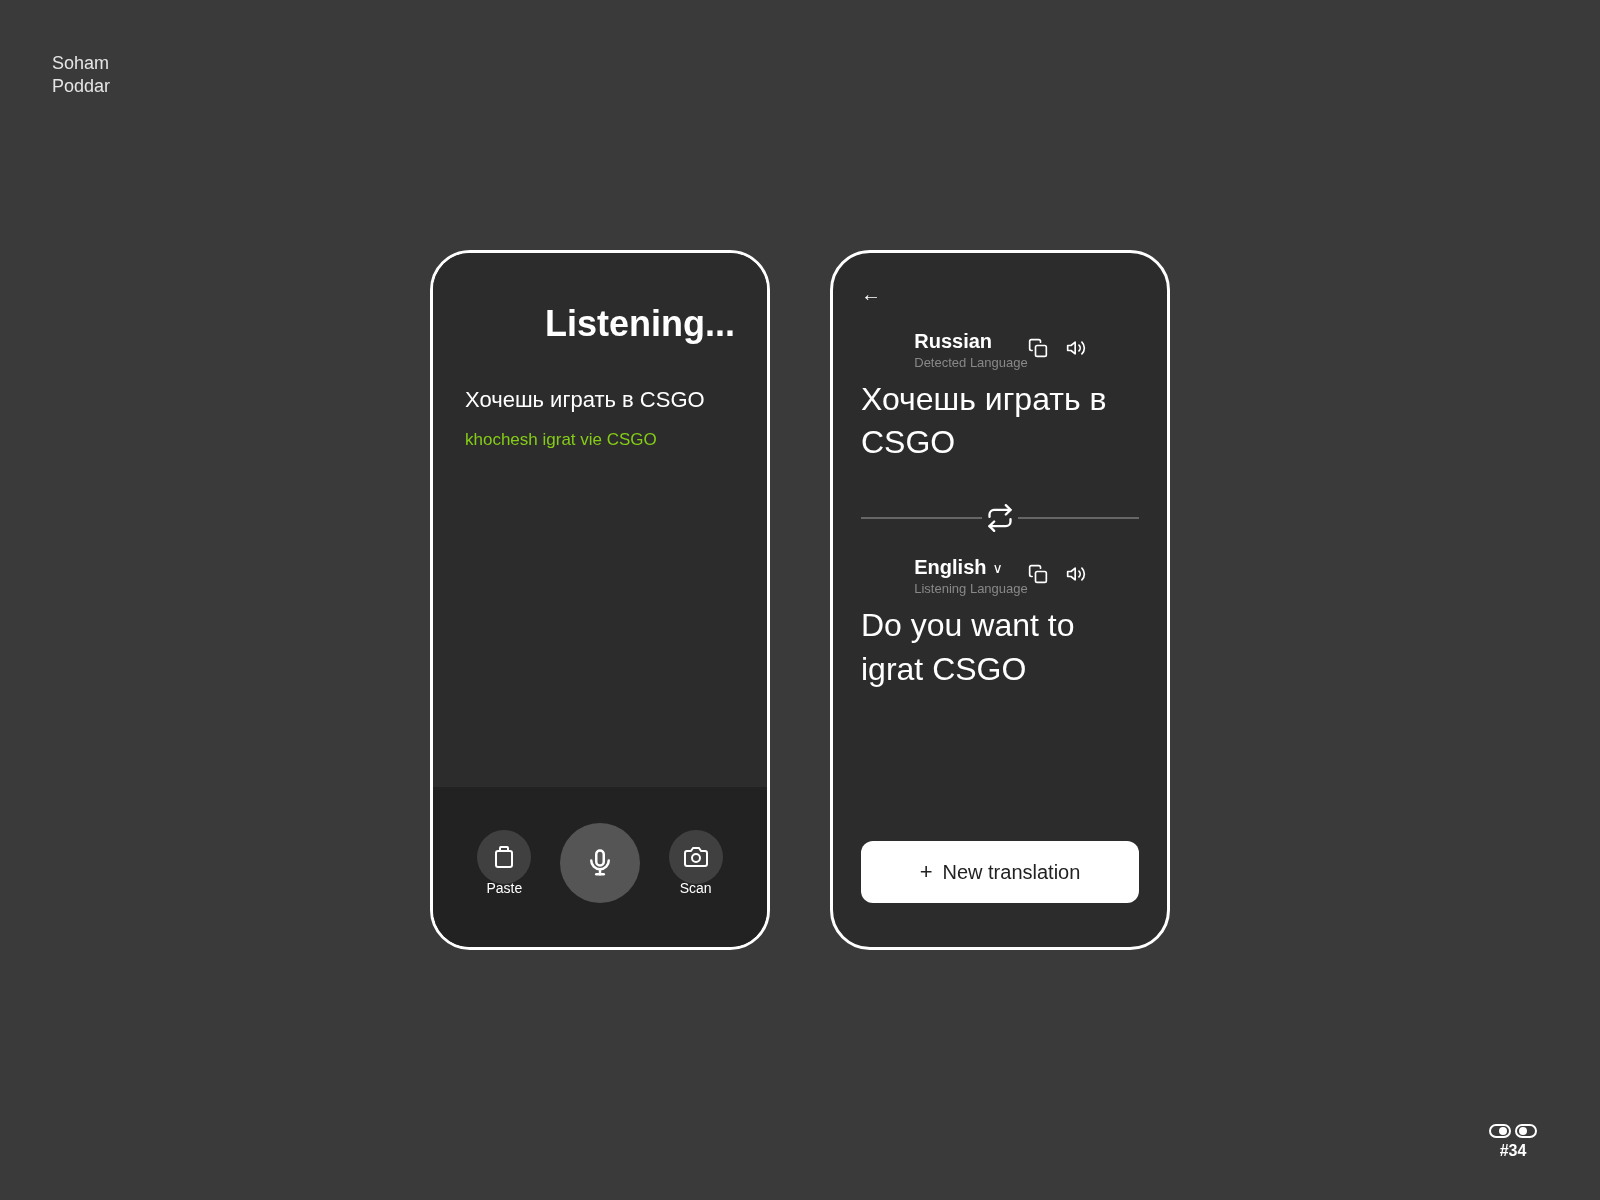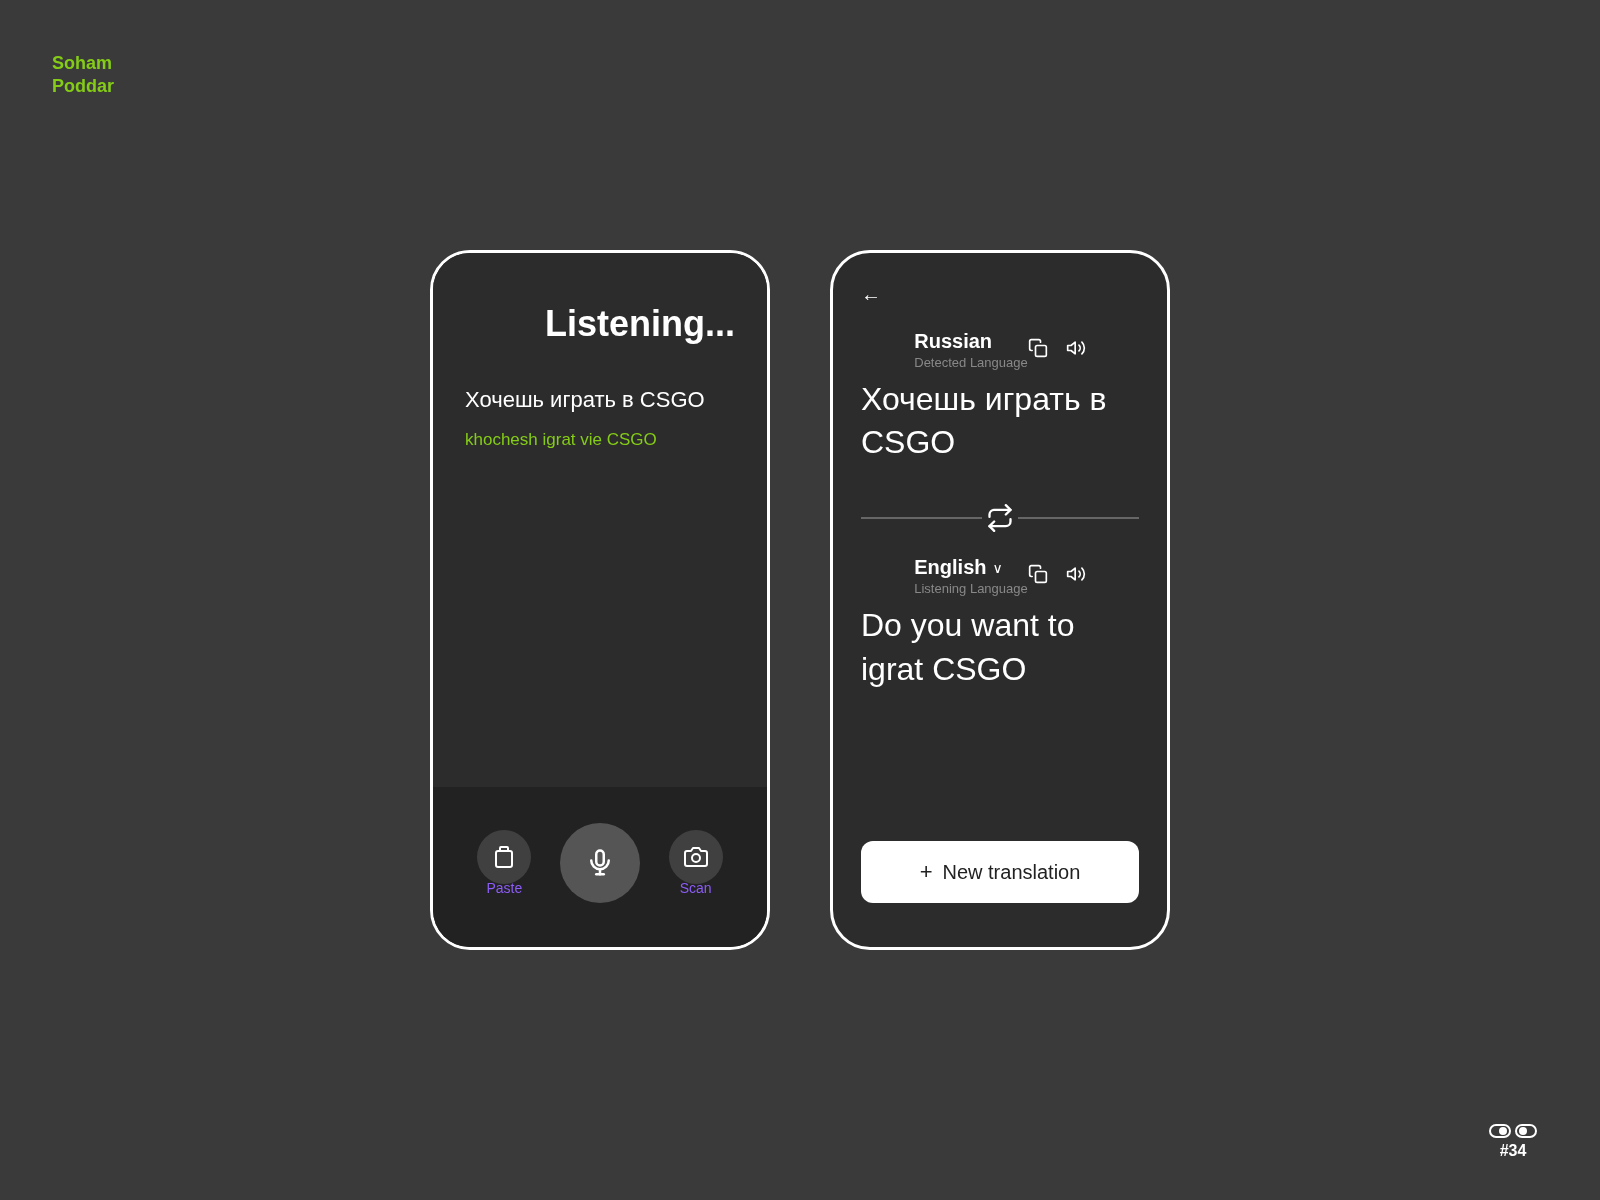--- a/index.html
+++ b/index.html
@@ -10,23 +10,23 @@
       background-color: #3a3a3a;
       font-family: 'Helvetica Neue', Helvetica, Arial, sans-serif;
       position: relative;
       overflow: hidden;
     }
 
     .author-label {
       position: absolute;
       top: 52px;
       left: 52px;
-      color: #84cc16;
+      color: #e5e5e5;
       font-size: 18px;
-      font-weight: 700;
+      font-weight: 400;
       line-height: 1.3;
     }
 
     .badge-area {
       position: absolute;
       bottom: 40px;
       right: 63px;
       display: flex;
       flex-direction: column;
       align-items: center;
@@ -178,21 +178,21 @@
       border: none;
       cursor: pointer;
       display: flex;
       align-items: center;
       justify-content: center;
       color: #ffffff;
       font-size: 30px;
     }
 
     .btn-label {
-      color: #8b5cf6;
+      color: #ffffff;
       font-size: 14px;
       text-align: center;
       margin-top: -12px;
     }
 
     .paste-area, .scan-area {
       display: flex;
       flex-direction: column;
       align-items: center;
       gap: 8px;

